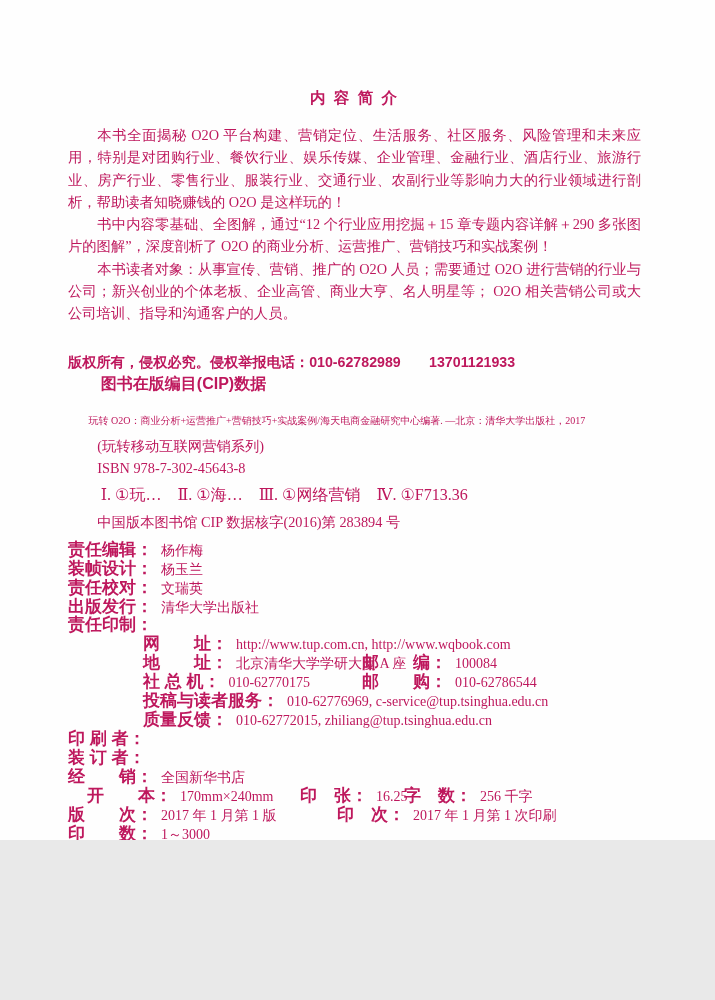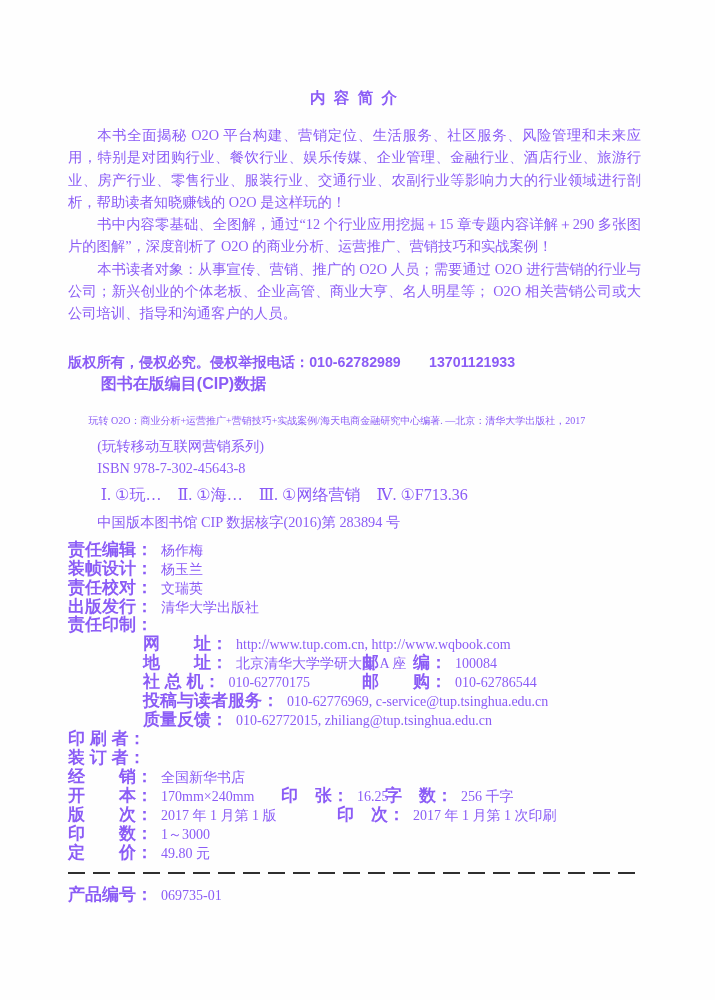--- a/index.html
+++ b/index.html
@@ -1,22 +1,22 @@
 <!DOCTYPE html>
 <html><head>
 <meta charset="utf-8">
 <style>
   html,body{margin:0;padding:0;}
   body{
     width:715px;height:1000px;background:#e9e9e9;
     font-family:"Liberation Serif","DejaVu Serif",serif;
   }
   .page{
-    position:relative;width:715px;height:1000px;background:#fefefe;
-    color:#8b5cf6;overflow:hidden;box-sizing:border-box;
+    position:relative;width:715px;height:840px;background:#fefefe;
+    color:#be185d;overflow:hidden;box-sizing:border-box;
   }
   .content{position:absolute;left:68px;top:88px;width:573px;}
   .title{
     font-family:"Liberation Sans","DejaVu Sans",sans-serif;
     font-weight:bold;font-size:15.5px;text-align:center;
     letter-spacing:2px;margin:0 0 15px 0;
   }
   .para{
     margin:0;font-size:14.3px;line-height:22.3px;
     text-align:justify;text-indent:2.05em;
@@ -37,21 +37,21 @@
   .credits{margin-top:7px;}
   .kvrow{line-height:17.95px;font-size:14px;white-space:nowrap;}
   .lbl{
     font-family:"Liberation Sans","DejaVu Sans",sans-serif;
     font-weight:bold;font-size:17px;margin-right:8px;
   }
   .val{font-size:14px;}
   .sub{margin-left:75px;}
   .pair{display:inline-block;}
   .w219{width:219px;}
-  .w165{width:165px;}
+  .w165{width:165px;margin-left:19px;}
   .w104{width:104px;padding-left:48px;}
   .w269{width:269px;}
   .divider{
     margin-top:9px;height:2px;width:100%;
     background:repeating-linear-gradient(to right,#2f2f2f 0 17px,transparent 17px 25px);
   }
   .product{margin-top:11px;line-height:20px;}
 </style>
 </head>
 <body>

